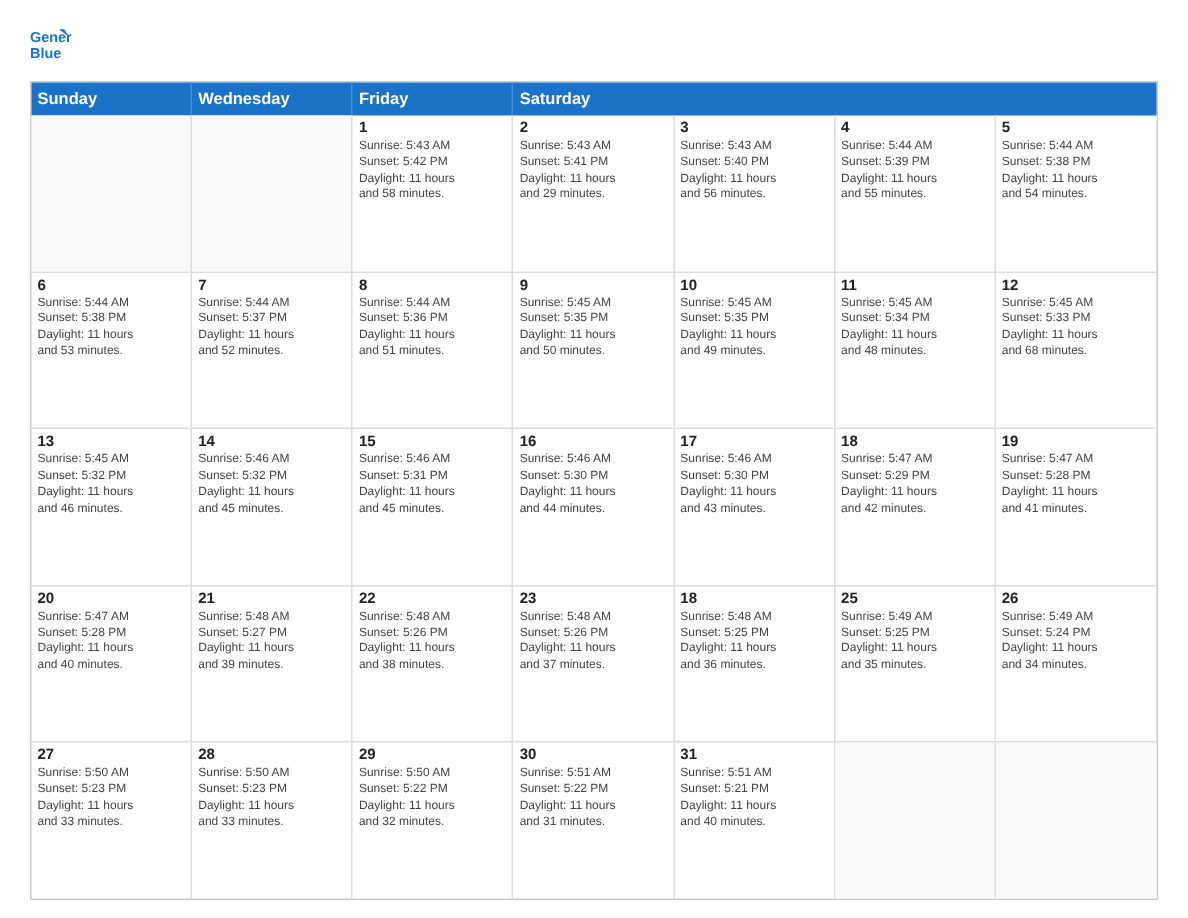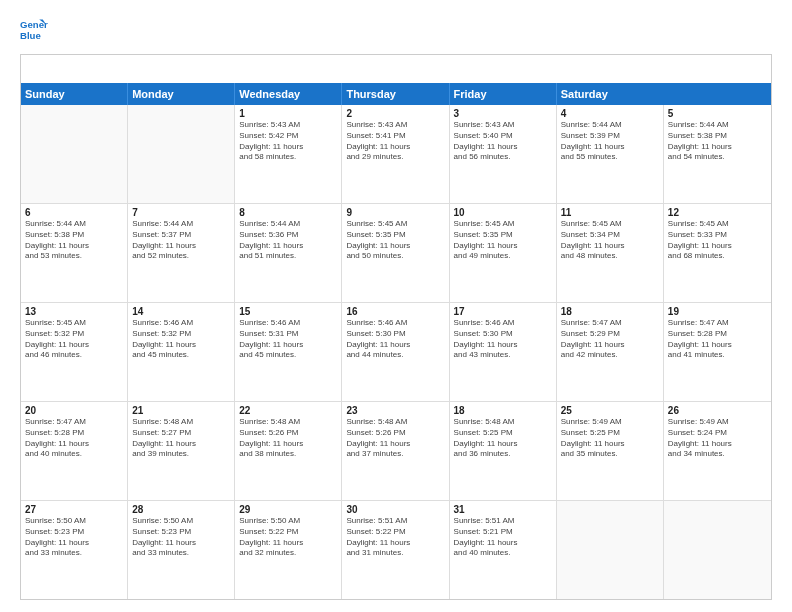--- a/index.html
+++ b/index.html
@@ -47,21 +47,20 @@
     .calendar {
       flex: 1;
       display: flex;
       flex-direction: column;
       border: 1px solid #ccc;
     }
     .cal-header {
       display: grid;
       grid-template-columns: repeat(7, 1fr);
       background: #1a73c9;
-      margin-top: 28px;
     }
     .cal-header-cell {
       color: #fff;
       font-size: 11px;
       font-weight: bold;
       padding: 5px 4px;
       text-align: left;
       border-right: 1px solid #3a8edf;
     }
     .cal-header-cell:last-child { border-right: none; }
@@ -121,23 +120,21 @@
     </div>
     <div class="title-block">
       <div class="month-title"></div>
       <div class="location"></div>
     </div>
   </div>
 
   <div class="calendar">
     <div class="cal-header">
     <div class="cal-header-cell">Sunday</div>
-        <div class="cal-header-cell">Monday</div>
         <div class="cal-header-cell">Wednesday</div>
-        <div class="cal-header-cell">Thursday</div>
         <div class="cal-header-cell">Friday</div>
         <div class="cal-header-cell">Saturday</div>
       </div>
     <div class="cal-body">
     <div class="cal-row">
           <div class="cal-cell empty"></div>
           <div class="cal-cell empty"></div>
           <div class="cal-cell">
             <span class="day-num">1</span>
             <span class="cell-line">Sunrise: 5:43 AM</span>

